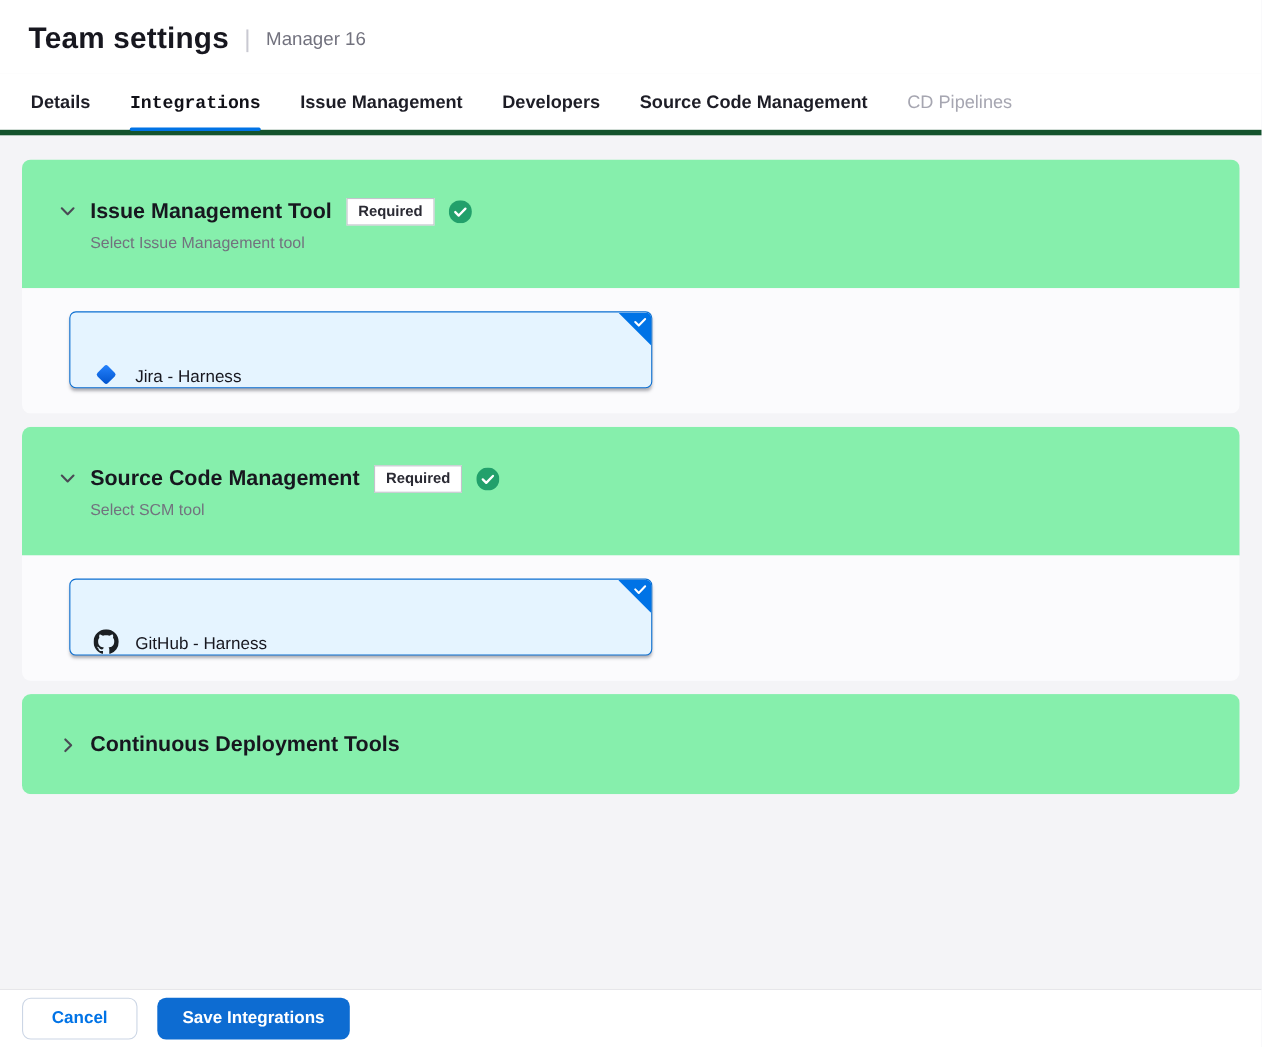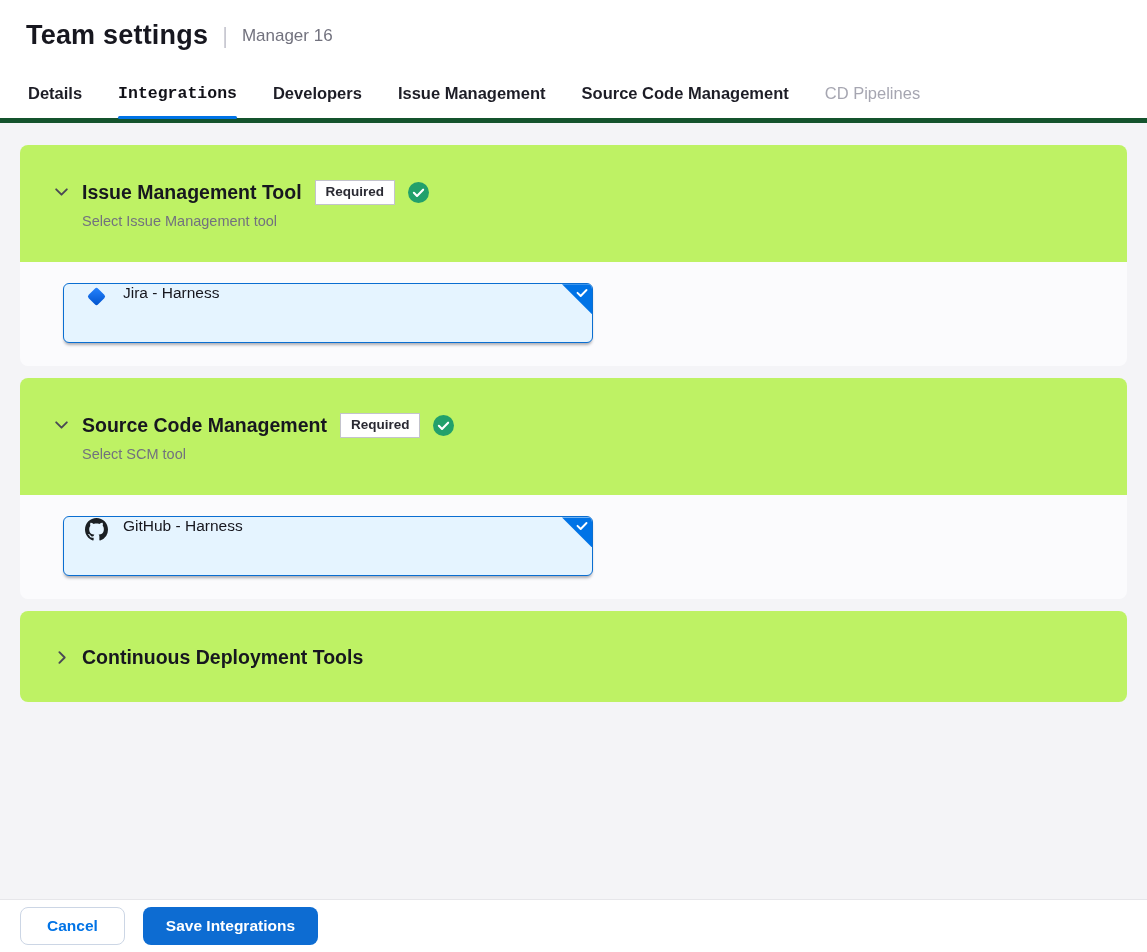--- a/index.html
+++ b/index.html
@@ -22,36 +22,36 @@
   
   .tabbar { background:#fff; border-bottom:5px solid #14532d; display:flex; gap:36px; padding:0 28px; }
   .tab { padding:17px 0 15px 0; font-size:16.5px; font-weight:600; color:#1d1d26; cursor:pointer; position:relative; white-space:nowrap; }
   .tab.active { color:#111118;font-family:Liberation Mono, monospace; }
   .tab.active::after { content:""; position:absolute; left:0; right:0; bottom:-1px; height:3px; background:#0073e6; border-radius:2px; }
   .tab.disabled { color:#a6a6b1; font-weight:500; cursor:default; }
 
   
   .content { flex:1; padding:22px 20px 0 20px; overflow:hidden; }
   .section { border-radius:8px; overflow:hidden; margin-bottom:12px; }
-  .section-head { background:#bef264; padding:35px 26px 33px 28px; display:flex; gap:8px; cursor:pointer; }
+  .section-head { background:#86efac; padding:35px 26px 33px 28px; display:flex; gap:8px; cursor:pointer; }
   .chev-btn { width:26px; display:flex; justify-content:center; margin-top:3px; flex:0 0 26px; }
   .section-text { display:flex; flex-direction:column; gap:8px; }
   .section-title-row { display:flex; align-items:center; gap:13px; }
   .section-title { font-size:19.5px; font-weight:700; color:#17171f; }
   .required-badge { background:#fff; border:1px solid #c3c3cc; border-radius:0; padding:3px 10px 4px 10px; font-size:13.5px; font-weight:600; color:#2a2a33; line-height:1.2; }
   .section-subtitle { font-size:14.5px; color:#72727e; }
   .section-body { background:#fbfbfd; padding:21px 22px 23px 43px; }
 
   
   .option-card {
-    width:530px; height:60px;
+    width:530px; height:70px;
     background:#e5f4ff;
     border:1.5px solid #0a6ed1;
     border-radius:6px;
-    display:flex; align-items:flex-start; gap:15px;
+    display:flex; align-items:flex-end; gap:15px;
     padding:0 20px;
     position:relative; overflow:hidden;
     box-shadow:0 3px 3px -1px rgba(25,25,40,.35);
     cursor:pointer;
   }
   .option-label { font-size:15.5px; font-weight:500; color:#17171f; }
   .tool-icon { width:24px; height:24px; display:flex; align-items:center; justify-content:center; flex:0 0 24px; }
   .corner-flag {
     position:absolute; top:0; right:0;
     width:30px; height:30px;
@@ -76,22 +76,22 @@
     <div class="app-header-row">
       <span class="page-title">Team settings</span>
       <span class="title-divider">|</span>
       <span class="context-label">Manager 16</span>
     </div>
   </div>
 
   <div class="tabbar">
     <div class="tab">Details</div>
     <div class="tab active">Integrations</div>
+    <div class="tab">Issue Management</div>
     <div class="tab">Developers</div>
-    <div class="tab">Issue Management</div>
     <div class="tab">Source Code Management</div>
     <div class="tab disabled">CD Pipelines</div>
   </div>
 
   <div class="content">
 
     <div class="section">
       <div class="section-head">
         <span class="chev-btn">
           <svg width="17" height="17" viewBox="0 0 16 16">

